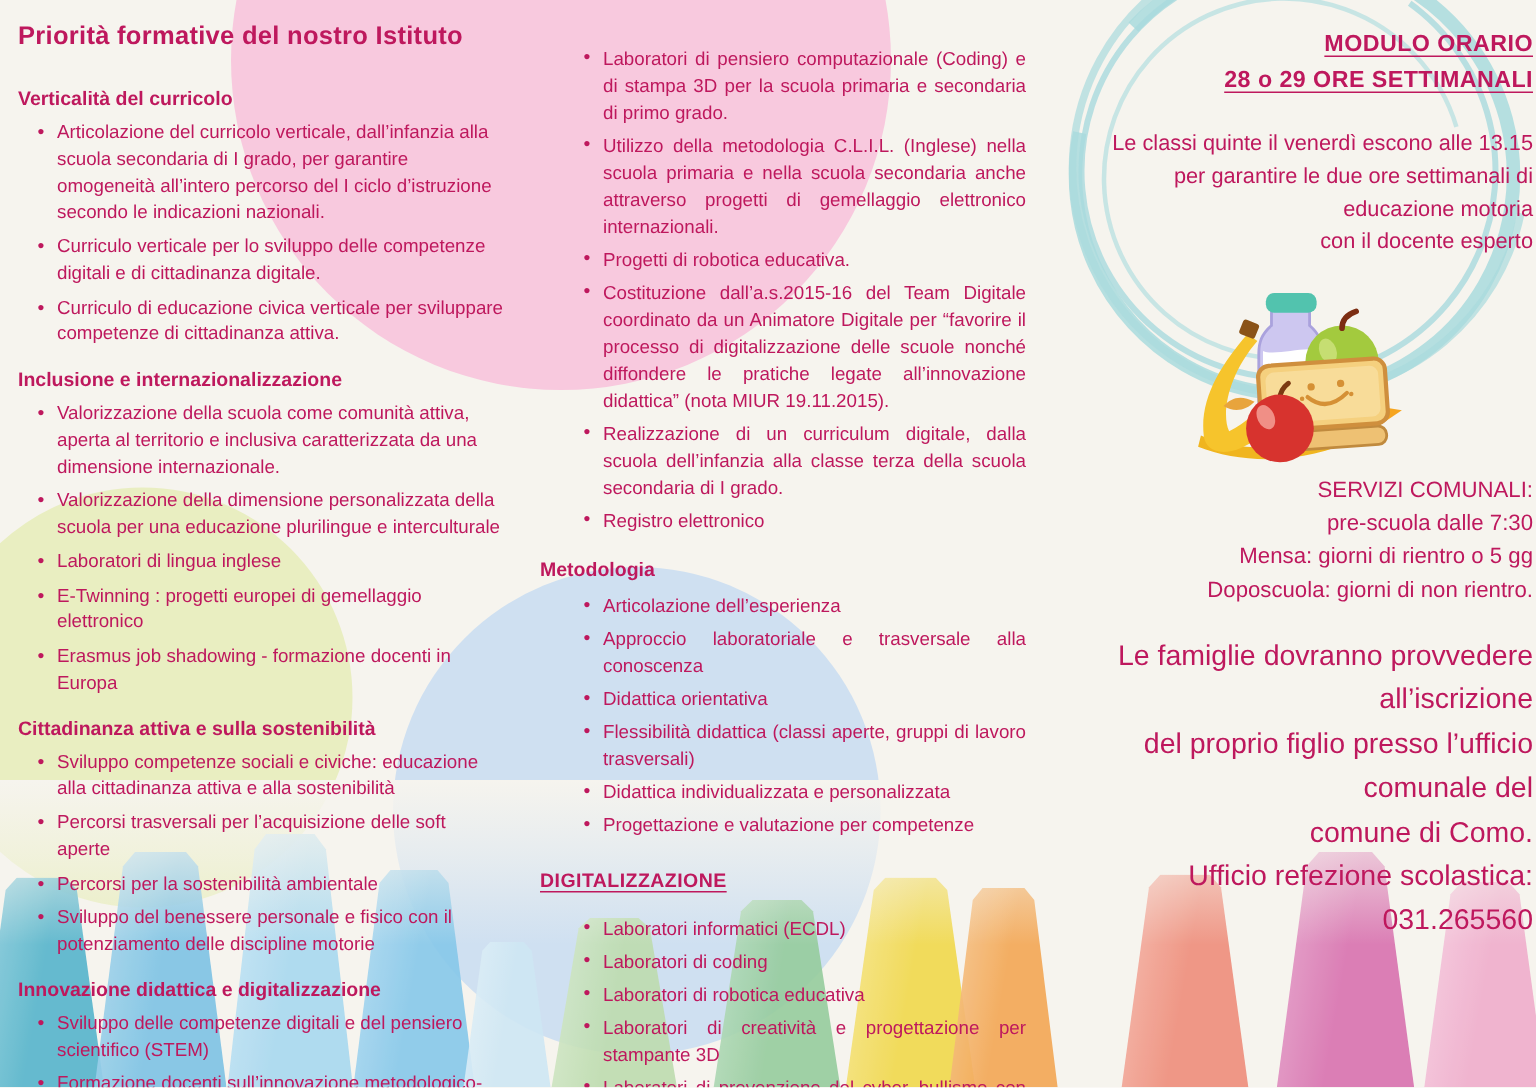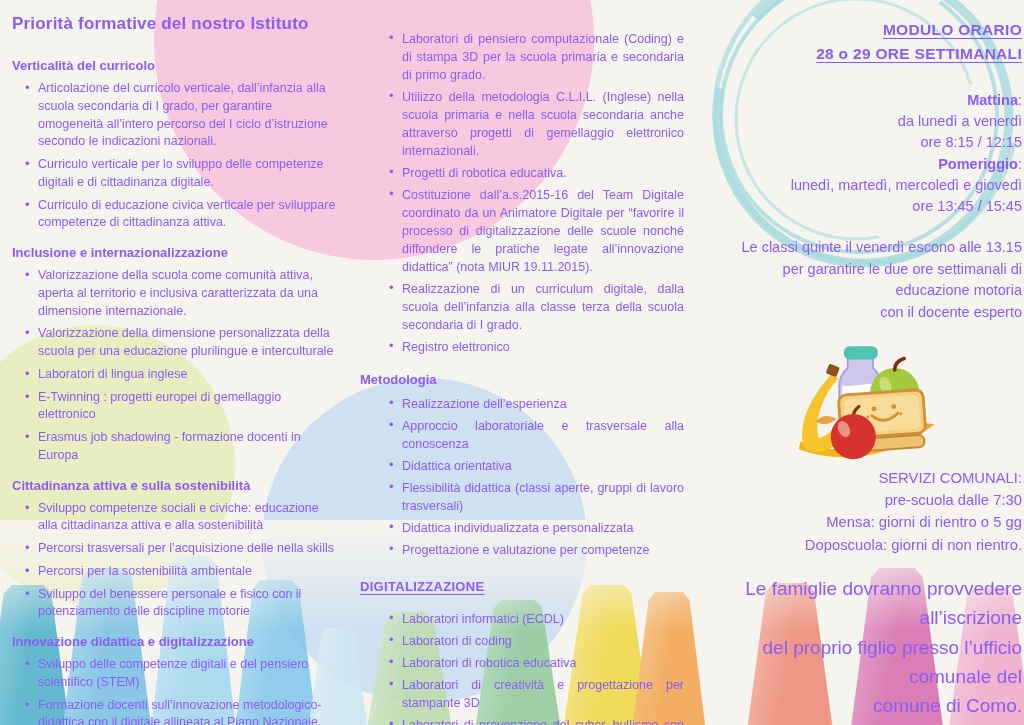--- a/index.html
+++ b/index.html
@@ -1,17 +1,17 @@
 <!DOCTYPE html>
 <html><head>
 <meta charset="utf-8">
 <style>
   html,body{margin:0;padding:0;}
   .page{position:relative;width:1024px;height:725px;background:#f6f4ee;overflow:hidden;
-        font-family:"Liberation Sans",sans-serif;color:#8b5cf6;}
+        font-family:"Liberation Sans",sans-serif;color:#be185d;}
   
   .blob{position:absolute;border-radius:50%;z-index:0;}
   .blob-pink{left:154px;top:-180px;width:440px;height:440px;background:#f8c9de;}
   .blob-green{left:-45px;top:325px;width:280px;height:280px;background:#e9eec1;}
   .blob-blue{left:262px;top:378px;width:325px;height:325px;background:#cfe0f1;}
   
   .crayons{position:absolute;left:0;right:0;bottom:0;height:205px;z-index:1;}
   .crayon{position:absolute;bottom:0;clip-path:polygon(33% 0%,67% 0%,75% 6%,94% 100%,6% 100%,25% 6%);opacity:.92;}
   .crayon-fade{position:absolute;left:0;right:0;top:520px;height:110px;z-index:2;
      background:linear-gradient(180deg,#f6f4ee 0%,rgba(246,244,238,.6) 45%,rgba(246,244,238,0) 100%);}
@@ -96,21 +96,21 @@
         <li>Laboratori di lingua inglese</li>
         <li>E-Twinning : progetti europei di gemellaggio elettronico</li>
         <li>Erasmus job shadowing - formazione docenti in Europa</li>
       </ul>
     </section>
 
     <section class="sec">
       <h2>Cittadinanza attiva e sulla sostenibilità</h2>
       <ul>
         <li>Sviluppo competenze sociali e civiche: educazione alla cittadinanza attiva e alla sostenibilità</li>
-        <li>Percorsi trasversali per l’acquisizione delle nella skills</li>
+        <li>Percorsi trasversali per l’acquisizione delle soft aperte</li>
         <li>Percorsi per la sostenibilità ambientale</li>
         <li>Sviluppo del benessere personale e fisico con il potenziamento delle discipline motorie</li>
       </ul>
     </section>
 
     <section class="sec">
       <h2>Innovazione didattica e digitalizzazione</h2>
       <ul>
         <li>Sviluppo delle competenze digitali e del pensiero scientifico (STEM)</li>
         <li>Formazione docenti sull’innovazione metodologico-didattica con il digitale allineata al Piano Nazionale Scuola Digitale.</li>
@@ -124,21 +124,21 @@
       <li>Laboratori di pensiero computazionale (Coding) e di stampa 3D per la scuola primaria e secondaria di primo grado.</li>
       <li>Utilizzo della metodologia C.L.I.L. (Inglese) nella scuola primaria e nella scuola secondaria anche attraverso progetti di gemellaggio elettronico internazionali.</li>
       <li>Progetti di robotica educativa.</li>
       <li>Costituzione dall’a.s.2015-16 del Team Digitale coordinato da un Animatore Digitale per “favorire il processo di digitalizzazione delle scuole nonché diffondere le pratiche legate all’innovazione didattica” (nota MIUR 19.11.2015).</li>
       <li>Realizzazione di un curriculum digitale, dalla scuola dell’infanzia alla classe terza della scuola secondaria di I grado.</li>
       <li>Registro elettronico</li>
     </ul>
 
     <h2 class="h-met">Metodologia</h2>
     <ul>
-      <li>Realizzazione dell’esperienza</li>
+      <li>Articolazione dell’esperienza</li>
       <li>Approccio laboratoriale e trasversale alla conoscenza</li>
       <li>Didattica orientativa</li>
       <li>Flessibilità didattica (classi aperte, gruppi di lavoro trasversali)</li>
       <li>Didattica individualizzata e personalizzata</li>
       <li>Progettazione e valutazione per competenze</li>
     </ul>
 
     <h2 class="h-digi">DIGITALIZZAZIONE</h2>
     <ul>
       <li>Laboratori informatici (ECDL)</li>
@@ -148,28 +148,20 @@
       <li>Laboratori di prevenzione del cyber–bullismo con percorsi sulle tematiche di sicurezza on-line e l’uso corretto della rete e dei social.</li>
     </ul>
   </div>
 
   <div class="col col-right">
     <div class="orario">
       <div>MODULO ORARIO</div>
       <div>28 o 29 ORE SETTIMANALI</div>
     </div>
 
-    <div class="sched">
-      <div><span class="b">Mattina</span><span>:</span></div>
-      <div>da lunedì a venerdì</div>
-      <div>ore 8:15 / 12:15</div>
-      <div><span class="b">Pomeriggio</span><span>:</span></div>
-      <div>lunedì, martedì, mercoledì e giovedì</div>
-      <div>ore 13:45 / 15:45</div>
-    </div>
 
     <div class="note">
       <div>Le classi quinte il venerdì escono alle 13.15</div>
       <div>per garantire le due ore settimanali di</div>
       <div>educazione motoria</div>
       <div>con il docente esperto</div>
     </div>
 
     <svg class="food" width="160" height="127" viewBox="0 0 170 135">
       <g>

